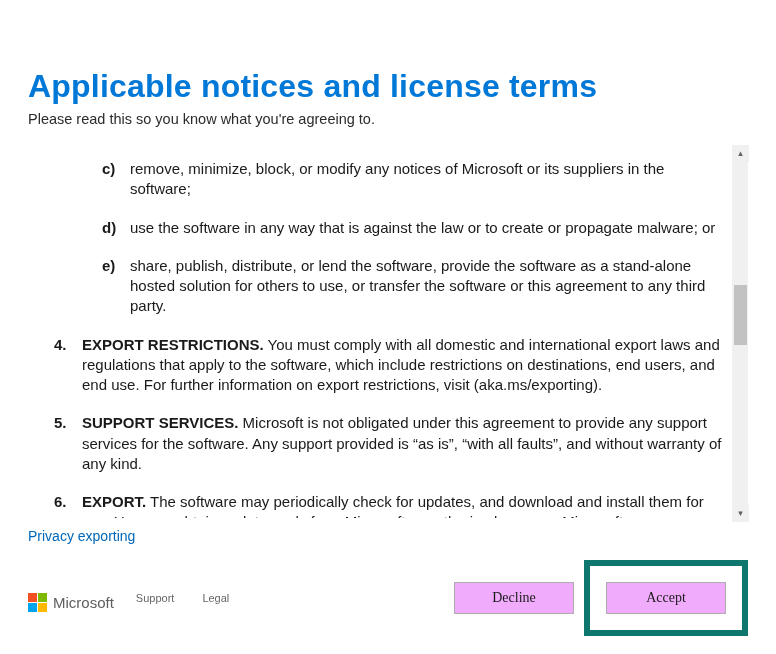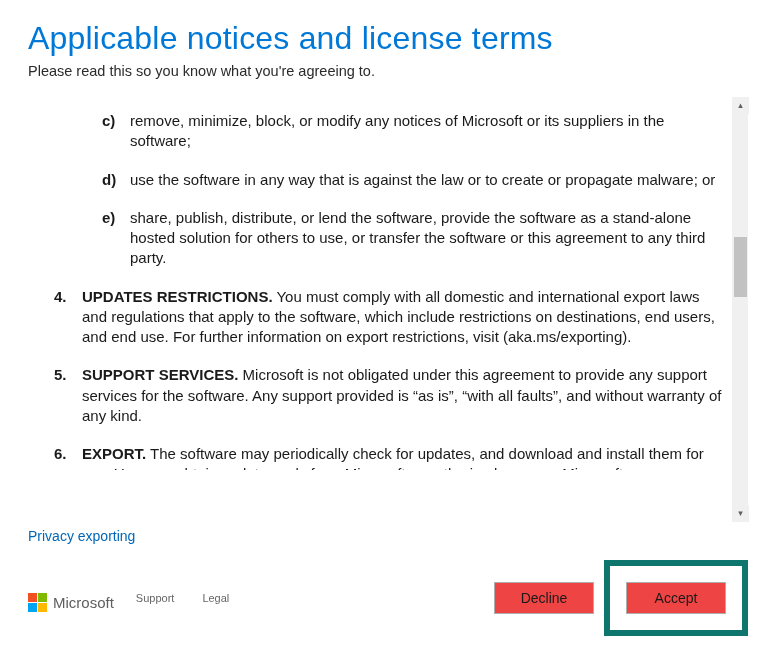--- a/index.html
+++ b/index.html
@@ -13,23 +13,24 @@
     }
     .container {
       padding: 20px 28px 0 28px;
       height: 100%;
       display: flex;
       flex-direction: column;
     }
     .title {
       color: #0078d7;
       font-size: 32px;
-      font-weight: 400;
+      font-weight: 700;
       margin-bottom: 6px;
       letter-spacing: 0.2px;
+      margin-top: 48px;
     }
     .subtitle {
       color: #2b2b2b;
       font-size: 14.5px;
       margin-bottom: 18px;
     }
     .scroll-wrap {
       position: relative;
       flex: 1;
       min-height: 0;
@@ -132,26 +133,26 @@
     .sq-b { background: #00a4ef; }
     .sq-y { background: #ffb900; }
     .footer-link {
       color: #666;
       font-size: 11px;
       margin-right: 28px;
       cursor: pointer;
     }
     .footer-spacer { flex: 1; }
     .btn {
-      width: 100px;
+      width: 120px;
       height: 32px;
-      background: #ef4444;
+      background: #f0abfc;
       border: 1px solid #adadad;
       font-size: 14px;
-      font-family: Liberation Sans, sans-serif;
+      font-family: Liberation Serif, serif;
       color: #1a1a1a;
       cursor: pointer;
       margin-left: 10px;
     }
     .btn-highlight {
       position: relative;
       padding: 16px;
       border: 6px solid #0f766e;
       display: inline-flex;
     }
@@ -183,21 +184,21 @@
       </div>
 
       <div class="sub-item">
         <div class="letter">e)</div>
         <div class="text">share, publish, distribute, or lend the software, provide the software as a stand-alone hosted solution for others to use, or transfer the software or this agreement to any third party.</div>
       </div>
 
       <div class="main-item">
         <div class="num">4.</div>
         <div class="body">
-          <span class="heading">UPDATES RESTRICTIONS.</span><span> You must comply with all domestic and international export laws and regulations that apply to the software, which include restrictions on destinations, end users, and end use. For further information on export restrictions, visit (aka.ms/exporting).</span>
+          <span class="heading">EXPORT RESTRICTIONS.</span><span> You must comply with all domestic and international export laws and regulations that apply to the software, which include restrictions on destinations, end users, and end use. For further information on export restrictions, visit (aka.ms/exporting).</span>
         </div>
       </div>
 
       <div class="main-item">
         <div class="num">5.</div>
         <div class="body">
           <span class="heading">SUPPORT SERVICES.</span><span> Microsoft is not obligated under this agreement to provide any support services for the software. Any support provided is “as is”, “with all faults”, and without warranty of any kind.</span>
         </div>
       </div>
 

